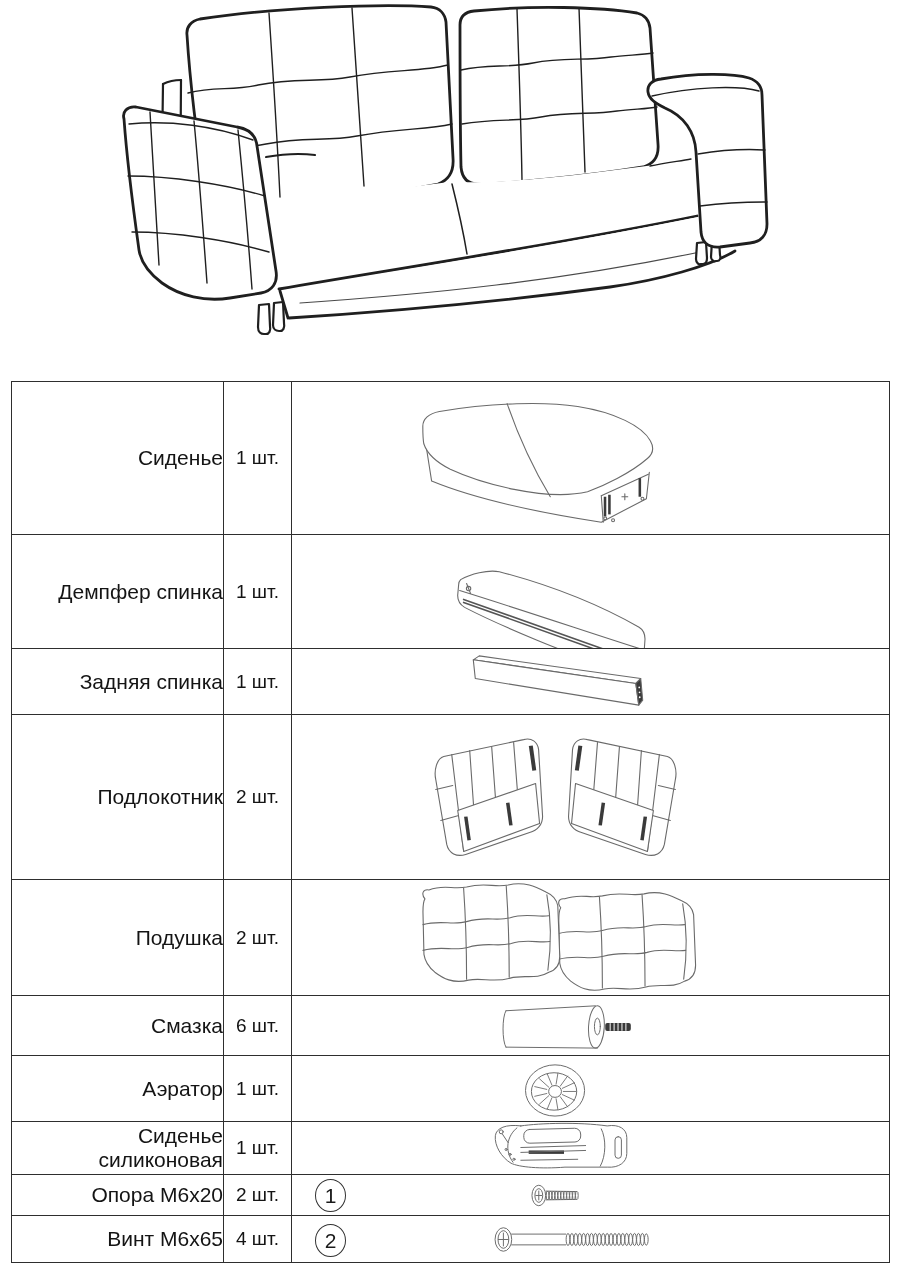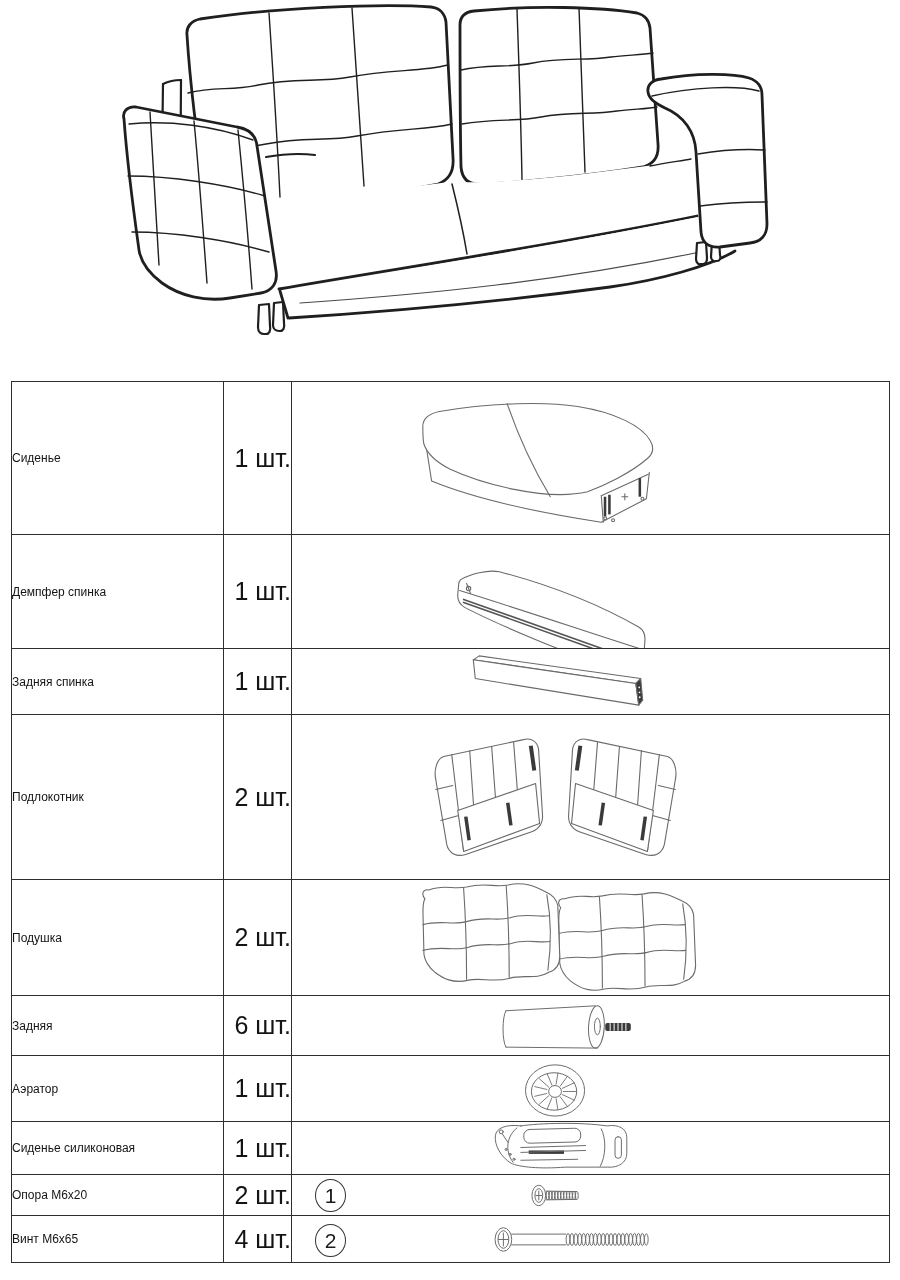--- a/index.html
+++ b/index.html
@@ -3,22 +3,22 @@
 <meta charset="utf-8">
 <style>
   html,body{margin:0;padding:0;background:#fff;}
   .page{position:relative;width:900px;height:1280px;background:#fff;overflow:hidden;
         font-family:"Liberation Sans", sans-serif;color:#111;}
   .sofa-wrap{position:absolute;left:0;top:0;width:900px;height:370px;}
   .sofa-wrap svg{display:block;width:100%;height:100%;}
   table.parts{position:absolute;left:11px;top:381px;width:878px;border-collapse:collapse;
         table-layout:fixed;}
   table.parts td{border:1.5px solid #2e2e2e;padding:0;vertical-align:middle;}
-  td.name{width:212px;text-align:left;font-size:12px;color:#141414;}
-  td.qty{width:68px;text-align:right;font-size:25px;color:#141414;}
+  td.name{width:212px;text-align:right;font-size:21px;color:#141414;}
+  td.qty{width:68px;text-align:center;font-size:19px;color:#141414;}
   td.illu{width:598px;position:relative;}
   td.illu svg{position:absolute;left:0;top:0;width:100%;height:100%;display:block;}
   tr.r1{height:153px}tr.r2{height:114px}tr.r3{height:66px}tr.r4{height:165px}
   tr.r5{height:116px}tr.r6{height:60px}tr.r7{height:41px}tr.r8{height:66px}
   tr.r9{height:53px}tr.r10{height:41px}tr.r11{height:47px}
   .marker{position:absolute;left:23px;width:29px;height:31px;border:1.7px solid #333;
         border-radius:50%;display:flex;align-items:center;justify-content:center;
         font-size:21px;color:#1a1a1a;z-index:2;background:#fff;}
   .m1{top:4px}.m2{top:8px}
 </style>
@@ -220,21 +220,21 @@
               <path d="M422,914 C441,909 453,915 467,911 C487,905 497,911 511,907 C527,902 539,907 550,905"></path>
             </g>
           </defs>
           <use href="#pcush" transform="translate(137,9)"></use>
           <use href="#pcush"></use>
         </svg>
       </td>
     </tr>
 
     <tr class="r6">
-      <td class="name">Задняя</td>
+      <td class="name">Смазка</td>
       <td class="qty">6 шт.</td>
       <td class="illu">
         <svg viewBox="292 959 598 60" preserveAspectRatio="xMidYMid meet">
           <g fill="none" stroke="#6a6a6a" stroke-width="1" stroke-linecap="round">
             <path d="M505,974 L596,969"></path>
                 <path d="M505,1011 L598,1012"></path>
             <path d="M505,974 C501,980 501,1005 505,1011"></path>
             <ellipse cx="597" cy="990.5" rx="8" ry="21.5" transform="rotate(3 597 990.5)"></ellipse>
             <ellipse cx="598" cy="990" rx="3" ry="8.5"></ellipse>
             <rect x="606" y="986.5" width="26" height="8" rx="2" fill="#3a3a3a" stroke="none"></rect>

